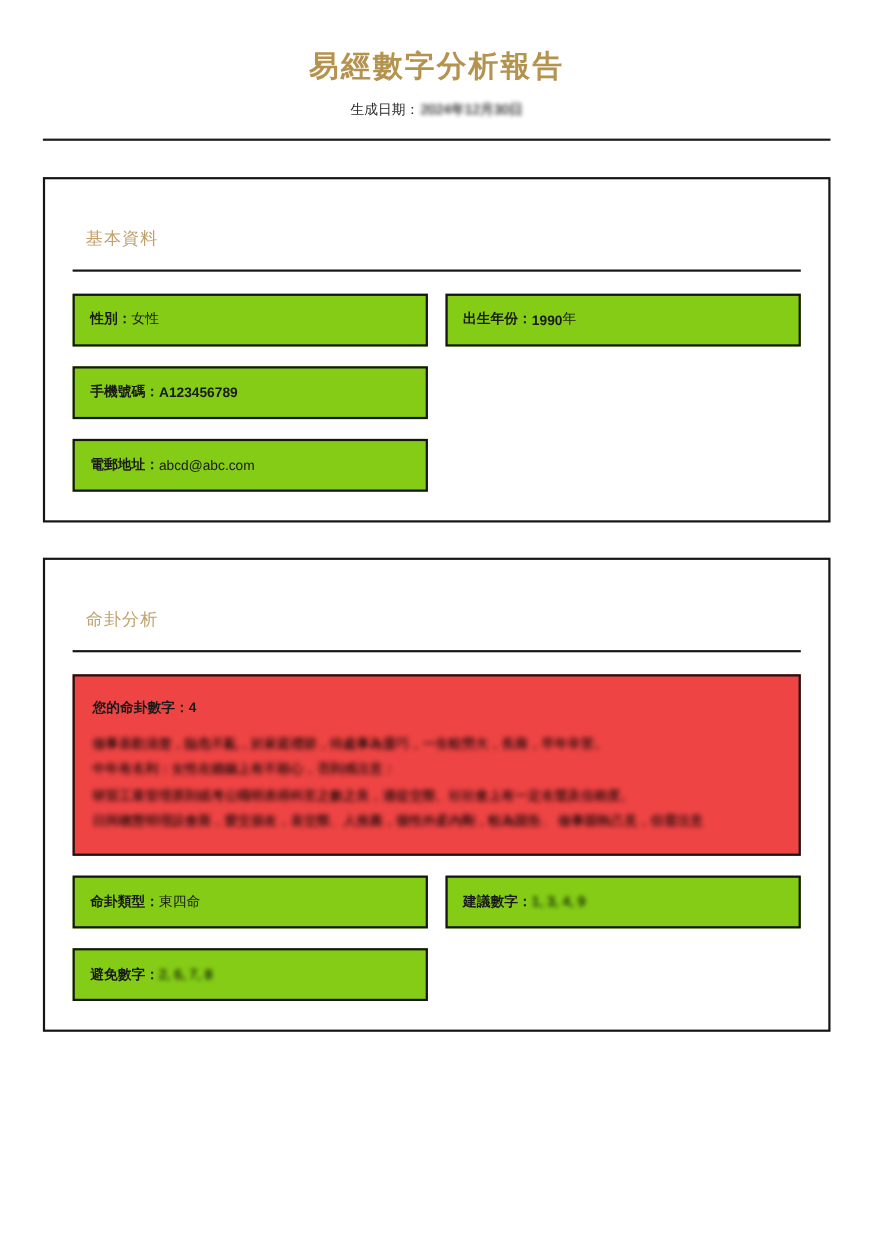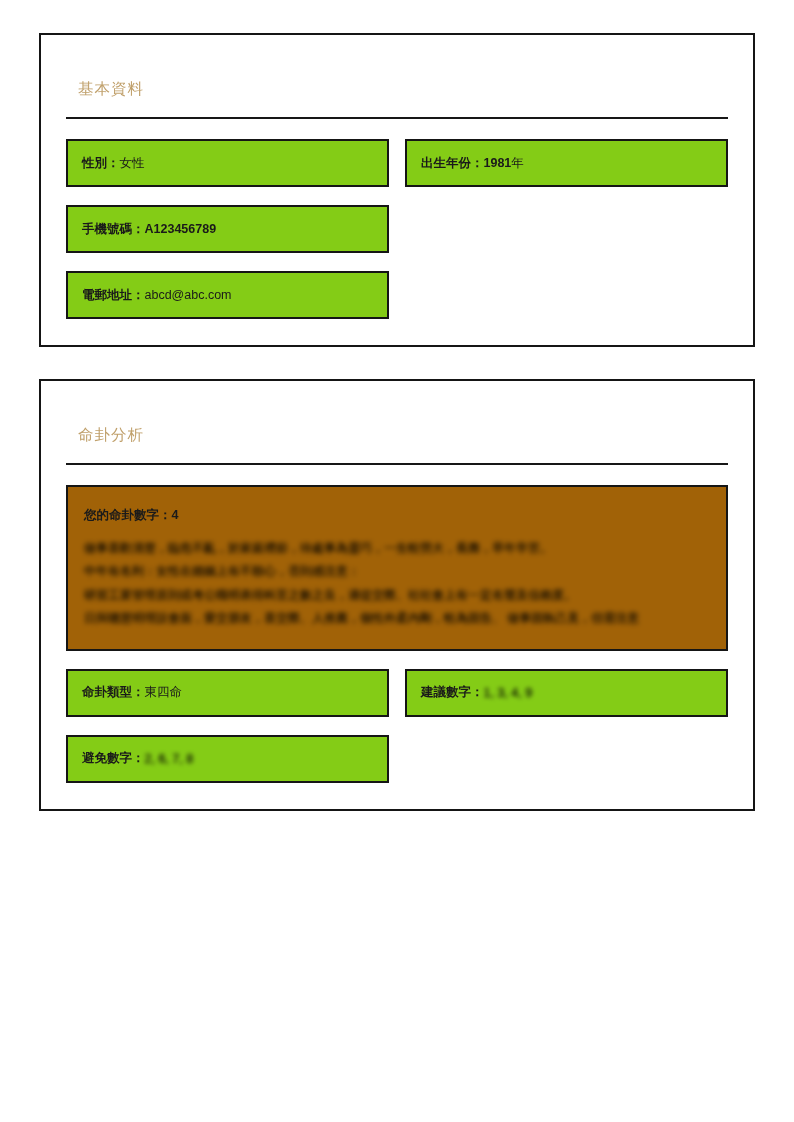--- a/index.html
+++ b/index.html
@@ -115,21 +115,21 @@
   }
   .field-value { font-weight: normal; }
   .field-value.bold { font-weight: bold; }
 
   
   .analysis-box {
     border: 2px solid #151515;
     box-sizing: border-box;
     padding: 16px 16px 18px 16px;
     margin-top: 20px;
-    background: #a16207;
+    background: #ef4444;
   }
   .analysis-number {
     font-size: 12.5px;
     font-weight: bold;
     margin: 4px 0 0 0;
   }
   .analysis-body {
     margin-top: 13px;
     font-size: 12px;
     line-height: 1.95;
@@ -143,35 +143,43 @@
     column-gap: 16px;
     row-gap: 18px;
     margin-top: 18px;
   }
 </style>
 </head>
 <body>
 
 <div class="page">
 
+  <div class="report-header">
+    <h1 class="report-title">易經數字分析報告</h1>
+    <div class="report-subtitle">
+      <span class="label">生成日期：</span>
+        <span class="redacted">2024年12月30日</span>
+    </div>
+    <hr class="header-rule">
+  </div>
 
   <div class="section">
     <div class="section-heading">基本資料</div>
     <hr class="section-divider">
 
     <div class="field-grid">
 
       <div class="field-box">
         <span class="field-label">性別：</span>
           <span class="field-value">女性</span>
       </div>
 
       <div class="field-box">
         <span class="field-label">出生年份：</span>
-          <span class="field-value bold">1981</span>
+          <span class="field-value bold">1990</span>
           <span class="suffix">年</span>
       </div>
 
       <div class="field-box">
         <span class="field-label">手機號碼：</span>
           <span class="field-value bold">A123456789</span>
       </div>
 
 
       <div class="field-box half-left">

